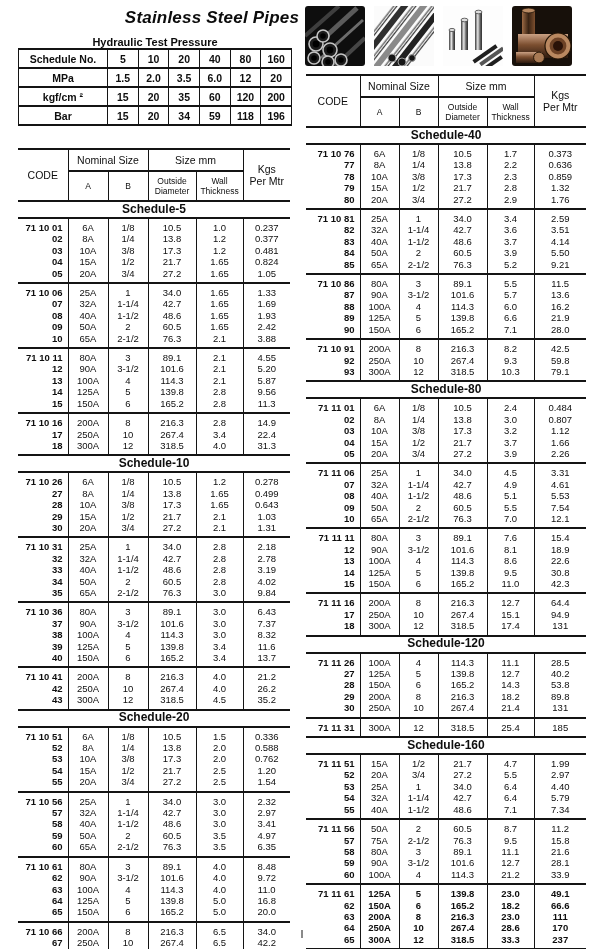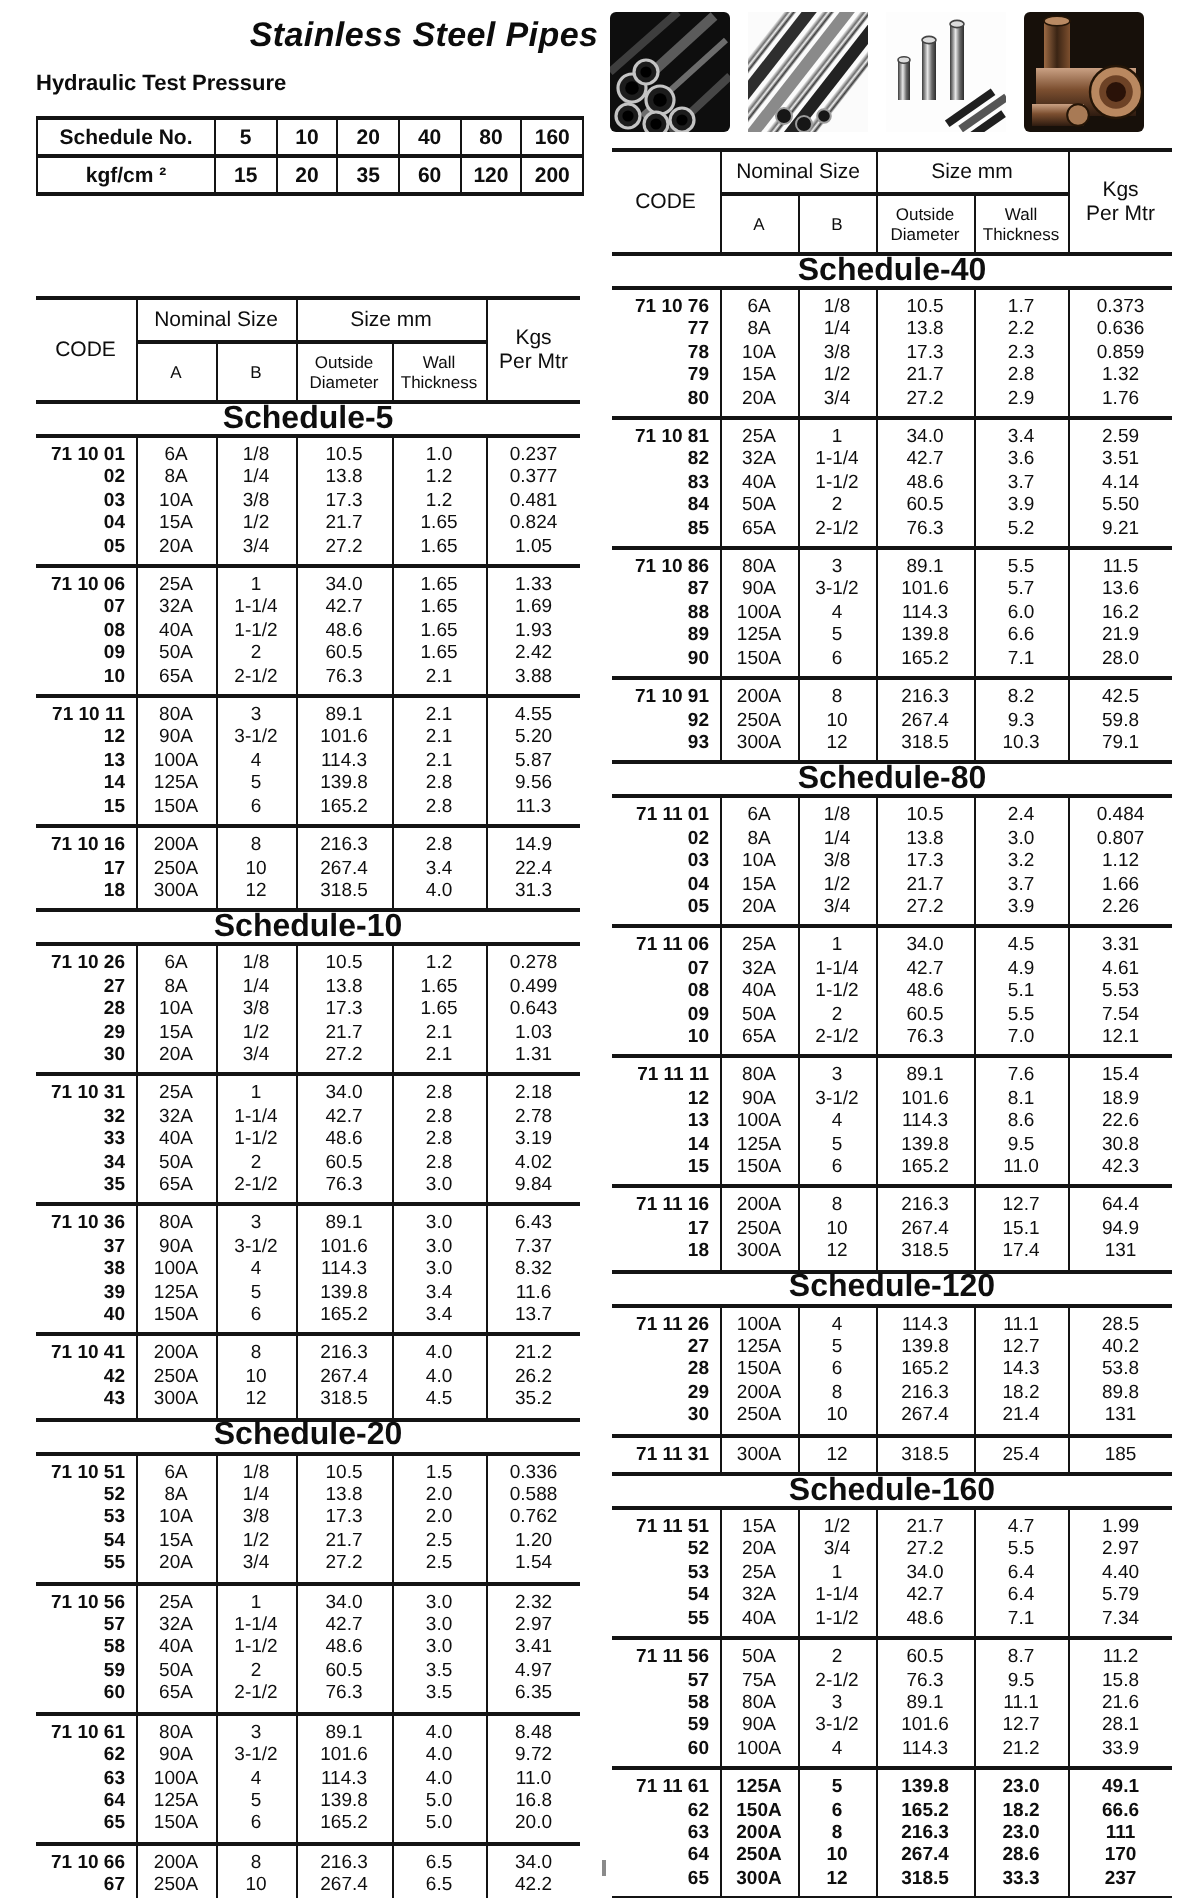--- a/index.html
+++ b/index.html
@@ -8,21 +8,21 @@
     background:#ffffff;color:#111;
     font-family:"Liberation Sans","DejaVu Sans",sans-serif;
     -webkit-font-smoothing:antialiased;
   }
   .page-title{
     position:absolute;top:8px;left:16px;width:392px;text-align:center;
     font-size:17px;font-weight:bold;font-style:italic;letter-spacing:.2px;color:#0c0c0c;
   }
   
   .pressure-wrap{position:absolute;left:18px;top:36px;width:274px;}
-  .pressure-title{font-size:11px;font-weight:bold;color:#0c0c0c;margin-bottom:10px;}
+  .pressure-title{text-align:center;font-size:11px;font-weight:bold;color:#0c0c0c;margin-bottom:0;}
   table.pressure{border-collapse:collapse;width:100%;table-layout:fixed;border-radius:17px;}
   table.pressure td{
     border:1px solid #141414;border-top-width:2px;border-bottom-width:2px;
     font-size:10.5px;font-weight:bold;text-align:center;height:17px;padding:0 2px;color:#0e0e0e;
   }
   table.pressure td.plabel{width:84px;}
   
   .photos{position:absolute;left:305px;top:6px;width:282px;height:60px;display:flex;gap:9px;}
   .photo{width:60px;height:60px;flex:0 0 auto;}
   .photo svg{display:block;width:100%;height:100%;}
@@ -38,21 +38,21 @@
   .sched th.sub{font-size:8.5px;line-height:10px;height:26px;}
   .sched th.h-span{font-size:10.5px;line-height:12px;}
   .sched tr > *:first-child{border-left:0;}
   .sched tr > *:last-child{border-right:0;}
   .sched td{
     font-size:9.5px;line-height:11.4px;padding:0 2px;text-align:center;color:#0e0e0e;
     border-left:1px solid #141414;border-right:1px solid #141414;white-space:nowrap;
   }
   .sched tr.band td{
     border-left:0;border-right:0;border-top:2px solid #141414;border-bottom:2px solid #141414;
-    font-weight:bold;font-size:16px;height:15px;
+    font-weight:bold;font-size:12px;height:15px;
   }
   .sched tr.g-first td{border-top:2px solid #141414;padding-top:3px;}
   .sched tr.g-last td{padding-bottom:3px;}
   .sched tbody tr:last-child td{border-bottom:2px solid #141414;}
   .sched td.c0{text-align:right;padding-right:5px;font-weight:bold;}
   .sched tr.emph td{font-weight:bold;}
   .footer-mark{position:absolute;left:301px;top:930px;width:2px;height:8px;background:#8a8a8a;}
 </style>
 </head>
 <body>
@@ -66,27 +66,45 @@
         <tr>
           <td class="plabel">Schedule No.</td>
           <td class="pval">5</td>
           <td class="pval">10</td>
           <td class="pval">20</td>
           <td class="pval">40</td>
           <td class="pval">80</td>
           <td class="pval">160</td>
         </tr>
         <tr>
+          <td class="plabel">MPa</td>
+          <td class="pval">1.5</td>
+          <td class="pval">2.0</td>
+          <td class="pval">3.5</td>
+          <td class="pval">6.0</td>
+          <td class="pval">12</td>
+          <td class="pval">20</td>
+        </tr>
+        <tr>
           <td class="plabel">kgf/cm ²</td>
           <td class="pval">15</td>
           <td class="pval">20</td>
           <td class="pval">35</td>
           <td class="pval">60</td>
           <td class="pval">120</td>
           <td class="pval">200</td>
+        </tr>
+        <tr>
+          <td class="plabel">Bar</td>
+          <td class="pval">15</td>
+          <td class="pval">20</td>
+          <td class="pval">34</td>
+          <td class="pval">59</td>
+          <td class="pval">118</td>
+          <td class="pval">196</td>
         </tr>
       </tbody>
   </table>
 </div>
 
 <div class="photos">
   <div class="photo" title="stainless-pipe-bundle-photo">
     <svg viewBox="0 0 60 60">
       <rect width="60" height="60" rx="3" fill="#0e0e0e"></rect>
       <path d="M6 44 L52 2" stroke="#9a9a9a" stroke-width="5" opacity=".55"></path>

